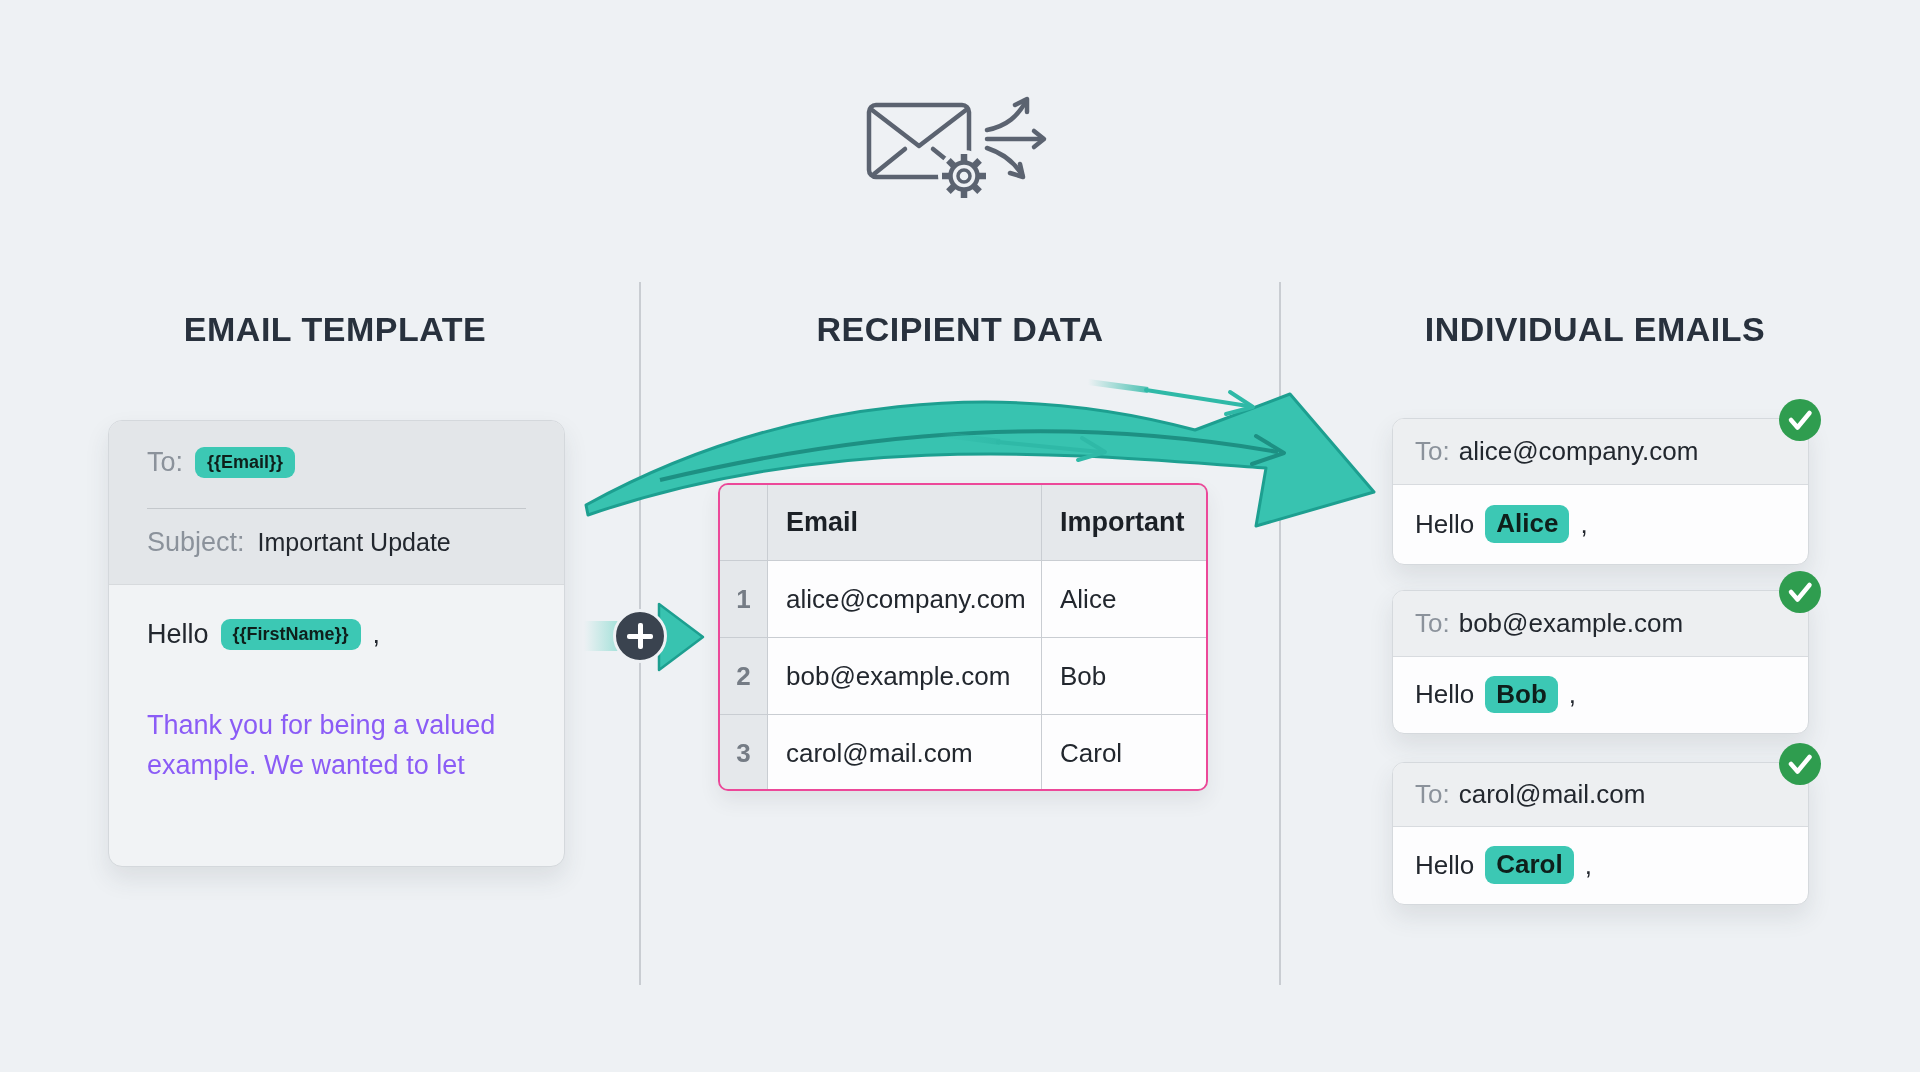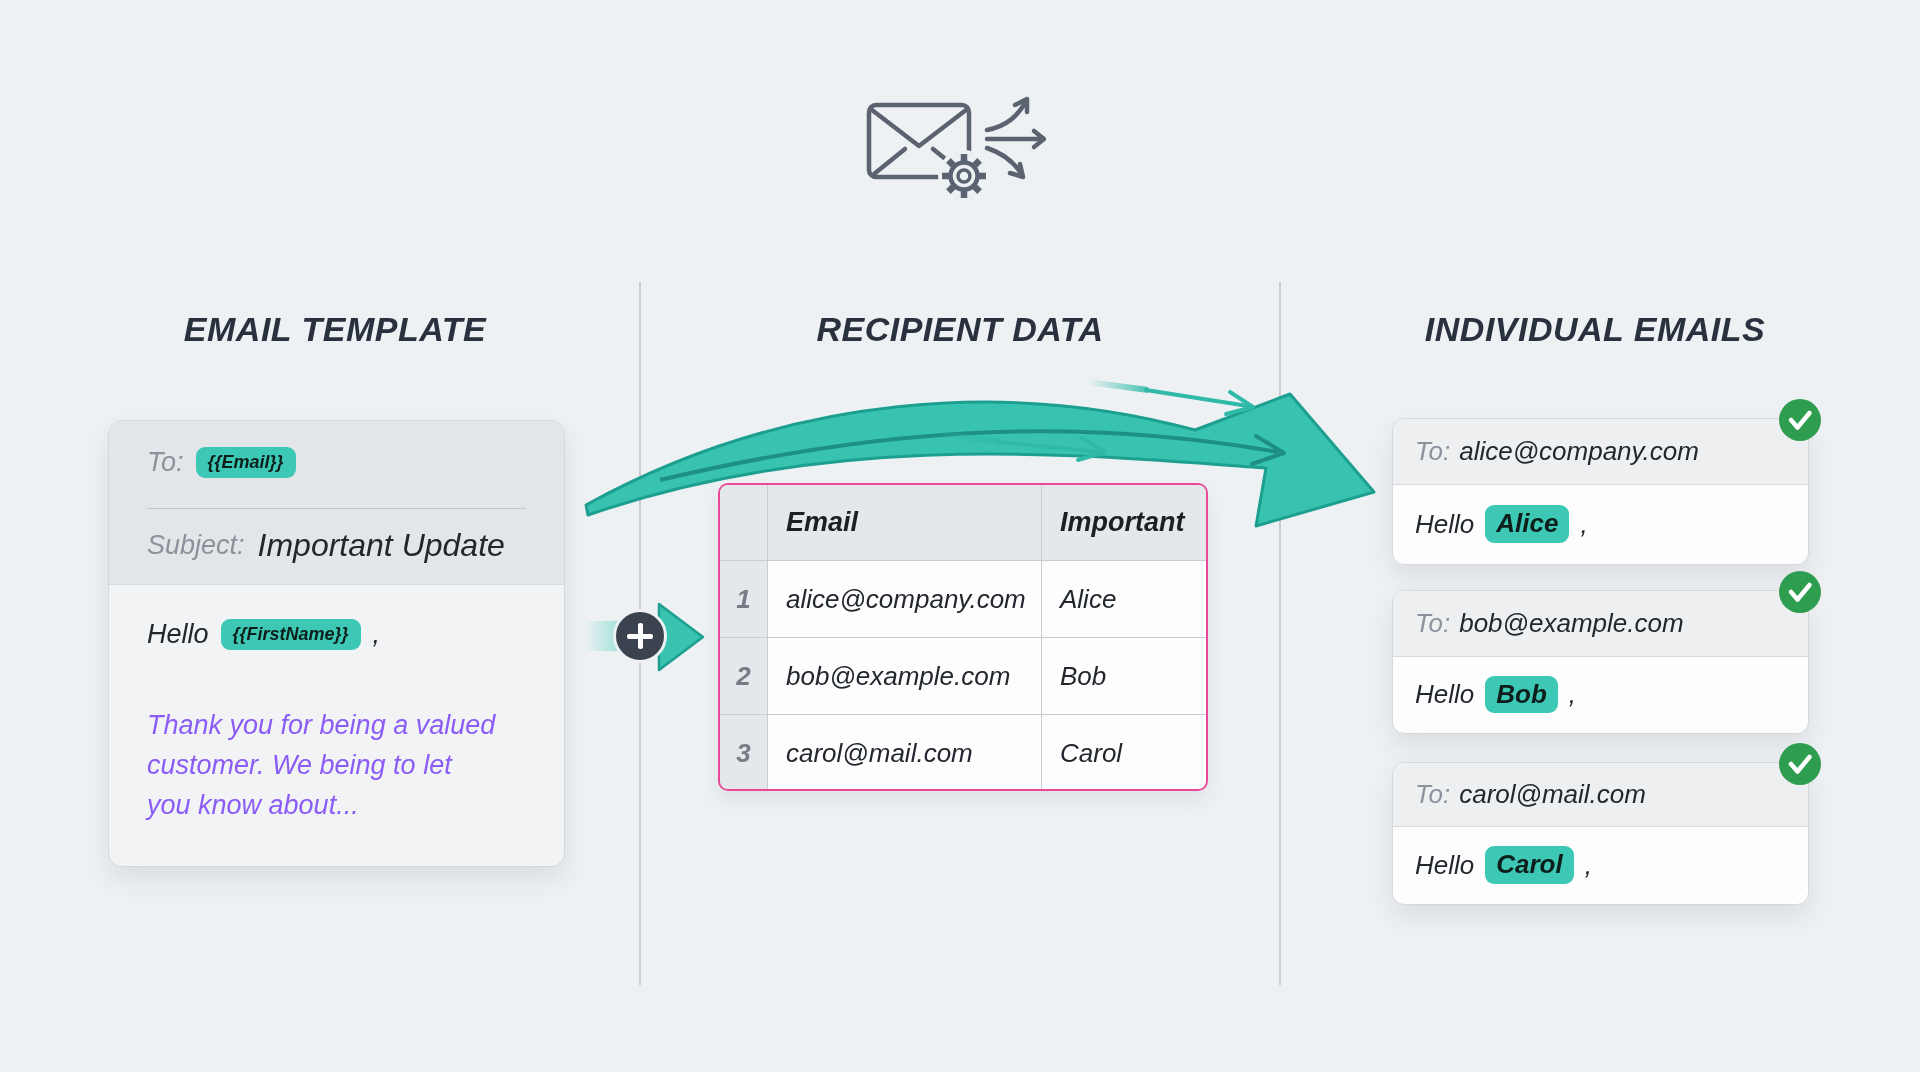--- a/index.html
+++ b/index.html
@@ -1,40 +1,39 @@
 <!DOCTYPE html>
 <html><head>
 <meta charset="utf-8">
 <style>
   html,body{margin:0;padding:0;background:#e9ecef;}
   #stage{
     position:relative;width:1920px;height:1072px;overflow:hidden;
     background:#eef1f4;
     font-family:"Liberation Sans","DejaVu Sans",sans-serif;
     color:#23292f;
-    font-style:italic;
   }
   .divider{position:absolute;top:282px;height:703px;width:2px;background:#c9cdd2;}
   .col-title{
     position:absolute;top:310px;width:440px;text-align:center;
     font-size:34px;font-weight:700;letter-spacing:.5px;color:#28313d;
   }
   
   .card-shadow{box-shadow:0 12px 24px rgba(45,55,70,.10);}
   #template-card{
     position:absolute;left:108px;top:420px;width:455px;height:445px;
     background:#f1f3f5;border:1px solid #d4d8dc;border-radius:14px;
   }
   #template-card .hdr{
     position:absolute;left:0;top:0;right:0;height:163px;background:#e3e6e9;
     border-radius:13px 13px 0 0;border-bottom:1px solid #d7dadd;
   }
   .to-row{position:absolute;left:38px;top:26px;display:flex;align-items:center;gap:12px;}
   .lbl{color:#8b929b;font-size:27px;}
-  .dark{color:#22272e;font-size:32px;}
+  .dark{color:#22272e;font-size:25px;}
   .chip{
     display:inline-block;background:#3cc8b4;color:#0e1f1b;font-weight:700;
     font-size:18px;padding:5px 12px;border-radius:9px;line-height:1.15;
   }
   .hdr-line{position:absolute;left:38px;right:38px;top:87px;height:1px;background:#c4c8cc;}
   .subject-row{position:absolute;left:38px;top:106px;display:flex;align-items:center;gap:13px;}
   .greeting{position:absolute;left:38px;top:198px;display:flex;align-items:center;gap:12px;font-size:27px;color:#22272e;}
   .body-par{position:absolute;left:38px;top:284px;font-size:27px;line-height:40px;color:#8b5cf6;}
   
   #merge-trail{position:absolute;left:584px;top:621px;width:40px;height:30px;
@@ -153,22 +152,21 @@
         <span class="dark">Important Update</span>
       </div>
     </div>
     <div class="greeting">
       <span>Hello</span>
       <span class="chip">{{FirstName}}</span>
       <span>,</span>
     </div>
     <div class="body-par">
       <div>Thank you for being a valued</div>
-      <div>customer. We being to let</div>
-      <div>you know about...</div>
+      <div>example. We wanted to let</div>
     </div>
   </div>
 
   <div id="merge-trail"></div>
   <div id="merge-plus" style="z-index:3;">
     <span class="ph"></span>
       <span class="pv"></span>
   </div>
   <svg class="overlay" style="left:657px;top:602px;z-index:2;" width="50" height="70" viewBox="0 0 50 70">
     <polygon points="2,2 2,68 46,35" fill="#38c3b0" stroke="#1d9f90" stroke-width="2.5" stroke-linejoin="round"></polygon>

